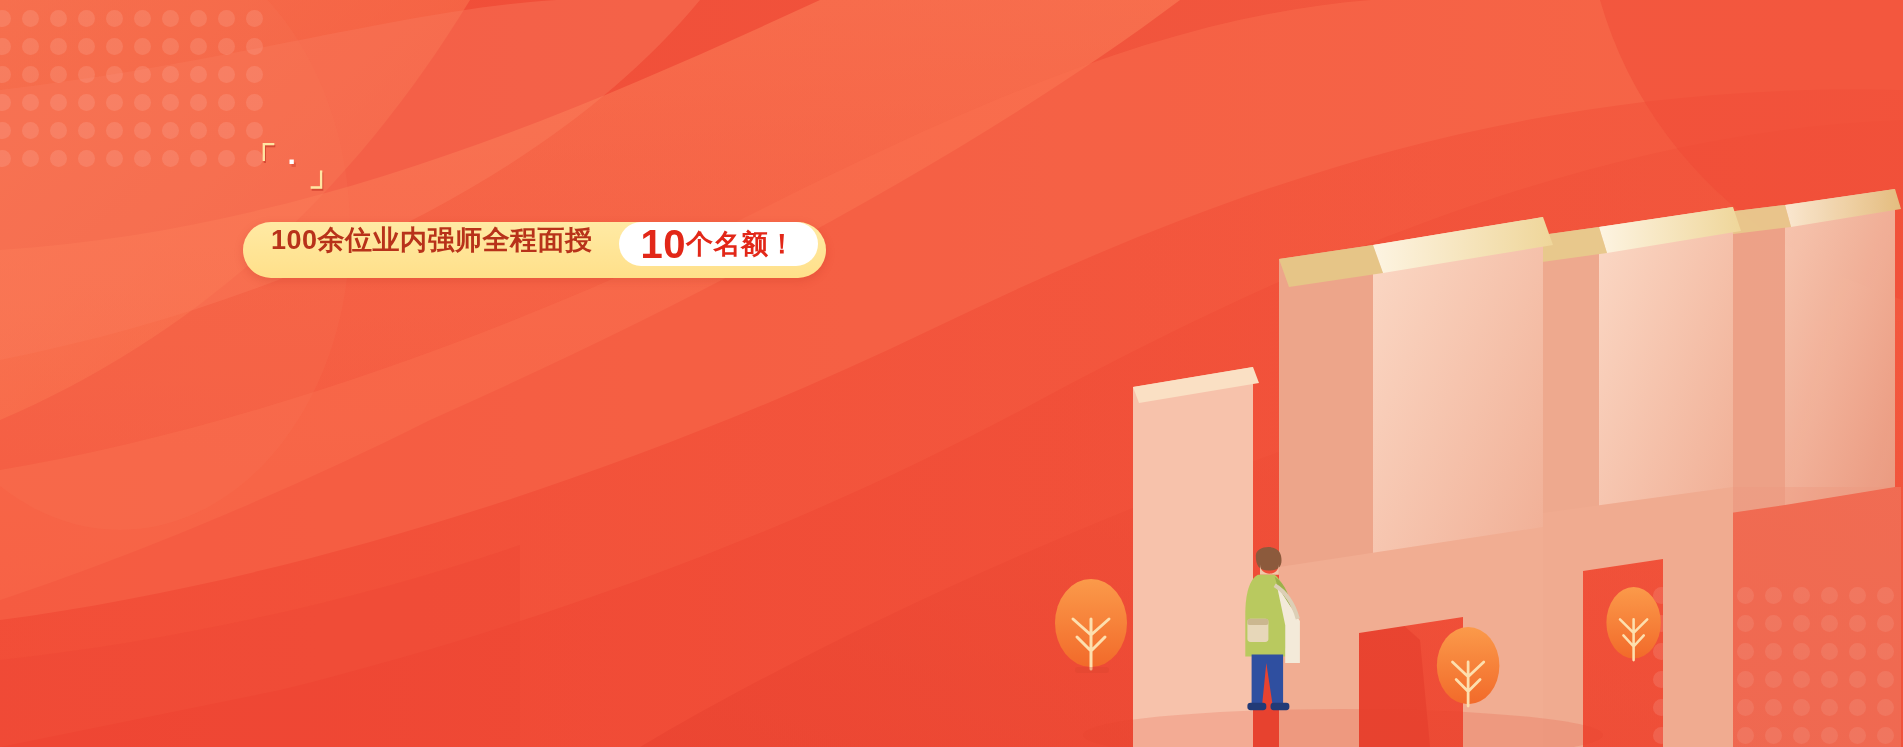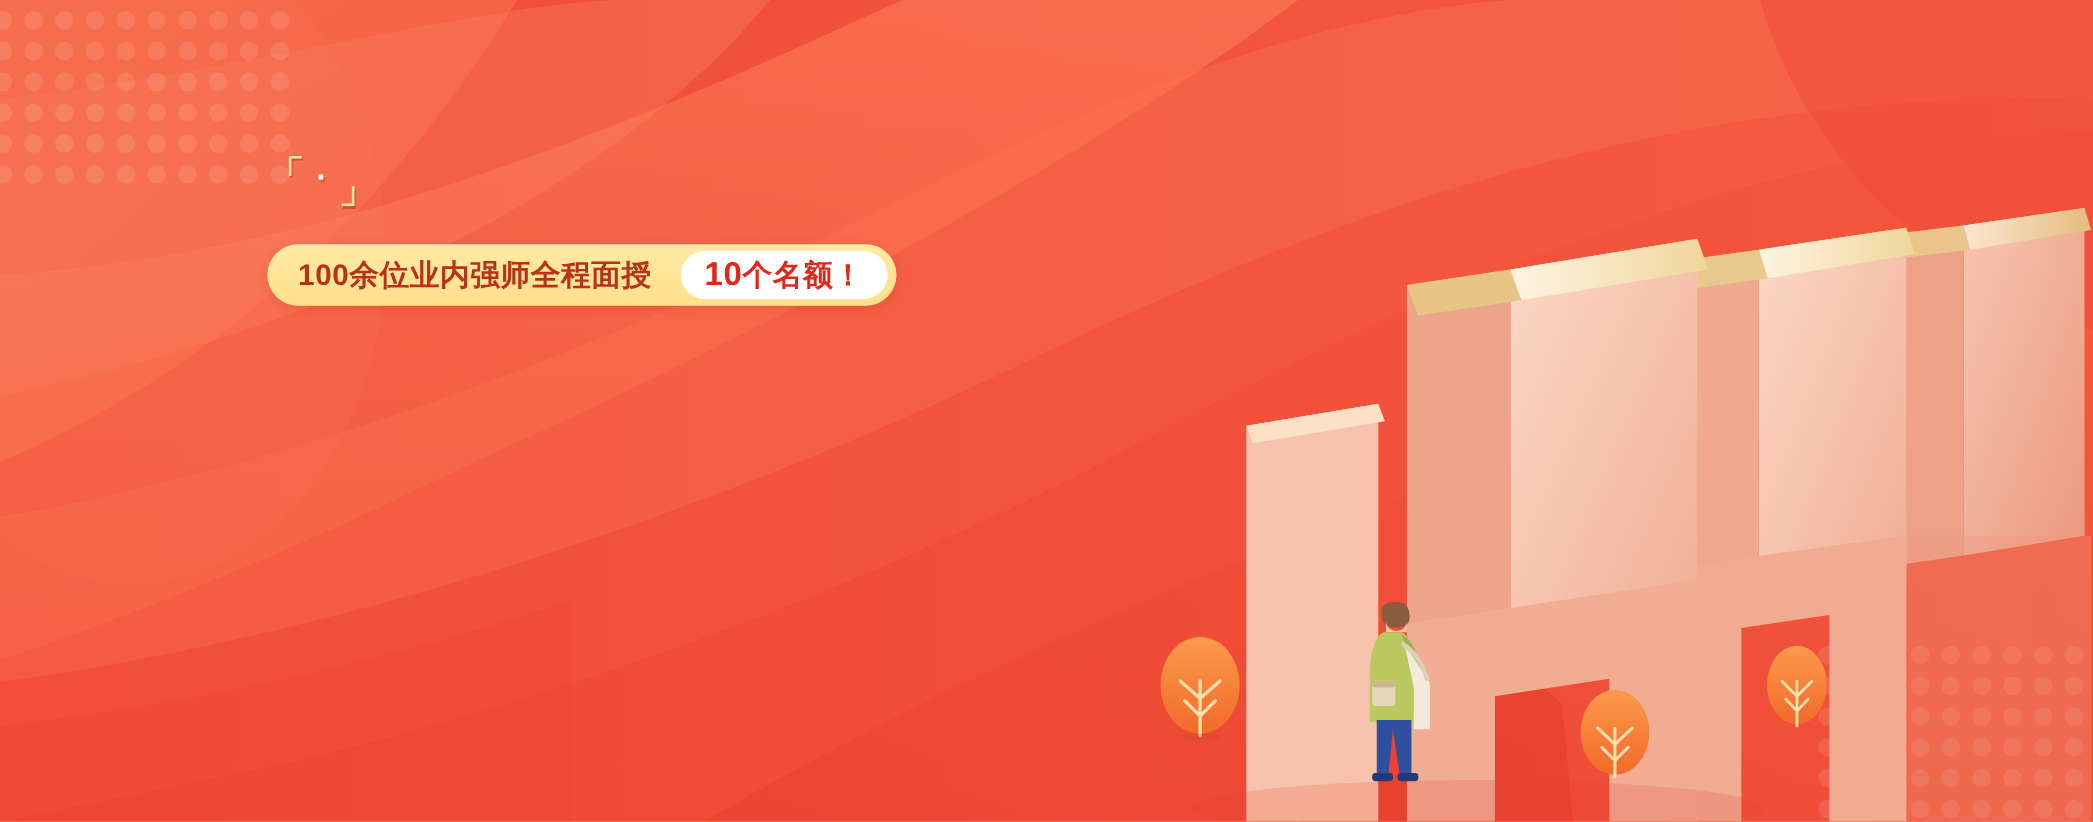--- a/index.html
+++ b/index.html
@@ -78,39 +78,39 @@
     color:transparent;
     filter:
       drop-shadow(4px 5px 0 rgba(196,40,26,.55))
       drop-shadow(7px 9px 1px rgba(170,30,20,.28));
     text-shadow:none;
   }
 
   
   .pill{
     margin-top:30px;
-    display:inline-flex;align-items:center;
+    display:inline-flex;align-items:flex-start;
     height:56px;
     border-radius:28px;
     background:linear-gradient(180deg,#ffeaa4 0%,#ffe08a 100%);
     padding:0 8px 0 28px;
     box-shadow:0 3px 10px rgba(170,35,22,.18);
     white-space:nowrap;
   }
   .pill-left{
     font-size:27px;font-weight:700;color:#b8321a;letter-spacing:.5px;
     padding-right:26px;
   }
   .pill-right{
     display:inline-flex;align-items:center;justify-content:center;
     height:44px;border-radius:22px;background:#ffffff;
     padding:0 22px;
     font-size:27px;font-weight:700;color:#e22718;letter-spacing:.5px;
   }
-  .pill-right b{font-size:30px;font-weight:900;}
+  .pill-right b{font-size:40px;font-weight:900;}
 
   
   .illus{position:absolute;right:0;bottom:0;width:860px;height:560px;z-index:4;}
   .illus svg{display:block;width:100%;height:100%;}
 </style>
 </head>
 <body>
 
 <div class="stage">
 

